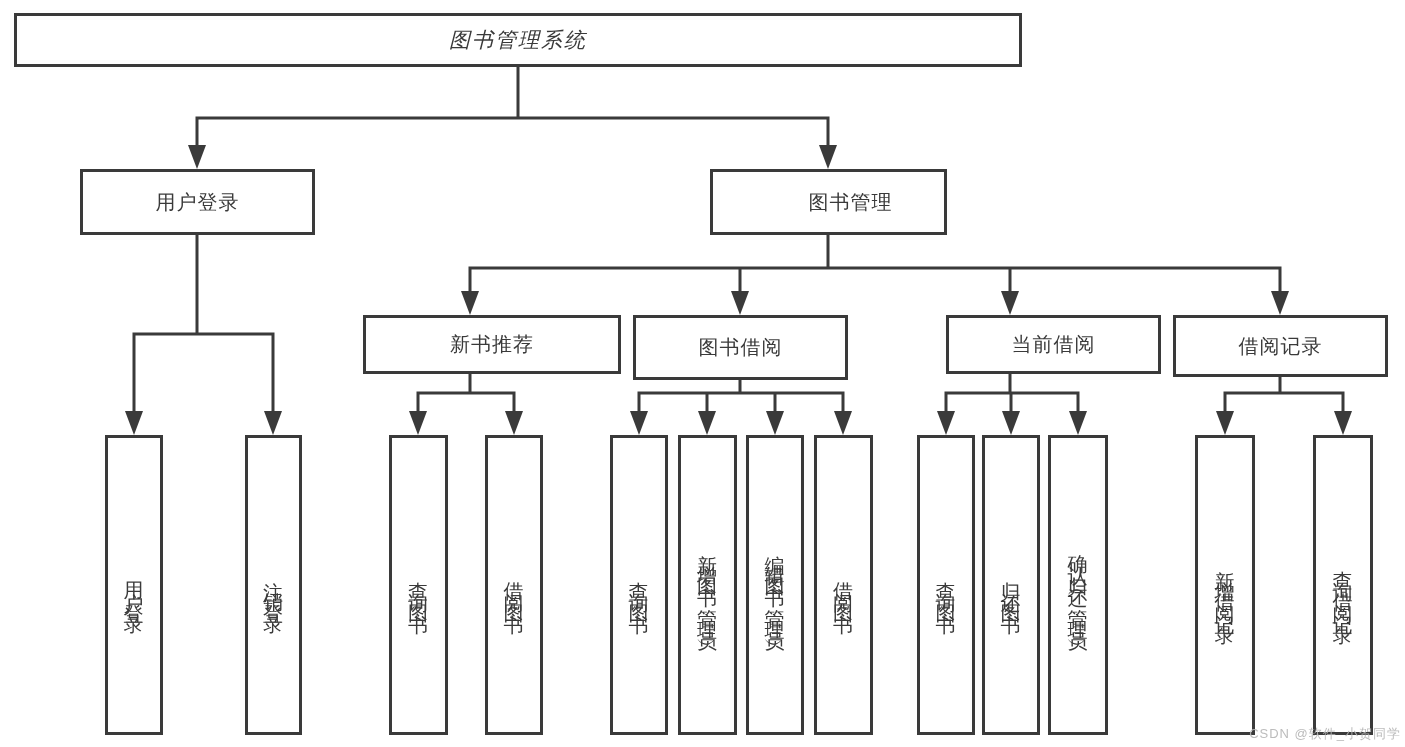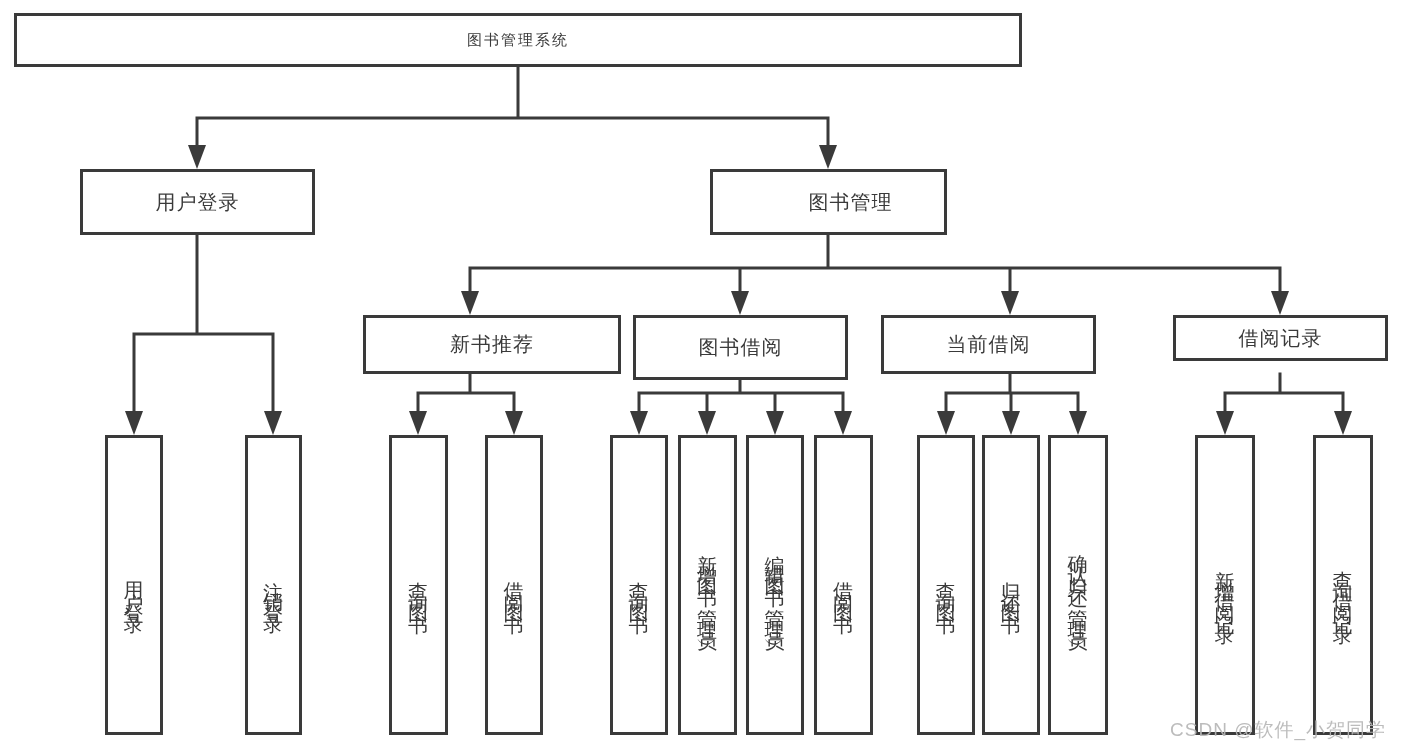--- a/index.html
+++ b/index.html
@@ -27,34 +27,34 @@
     border: 3px solid #3a3a3a;
     background: #ffffff;
     color: #3a3a3a;
     display: flex;
     align-items: center;
     justify-content: center;
     z-index: 2;
     text-align: center;
   }
   .h-node { font-size: 20px; letter-spacing: 1px; }
-  .root-node { font-size: 15px; letter-spacing: 2px; }
+  .root-node { font-size: 21px; letter-spacing: 2px; font-style: italic; }
   .leaf {
     writing-mode: vertical-rl;
     text-orientation: mixed;
     font-size: 20px;
     letter-spacing: 11px;
     line-height: 1;
     padding-top: 6px;
   }
   .watermark {
     position: absolute;
-    right: 19px;
+    right: 4px;
     bottom: 4px;
-    font-size: 19px;
+    font-size: 13px;
     letter-spacing: 1px;
     color: rgba(182, 182, 182, 0.92);
     z-index: 3;
     white-space: nowrap;
   }
 </style>
 </head>
 <body>
 
 <div class="canvas">
@@ -109,24 +109,24 @@
   <div class="box h-node" style="left:710px; top:169px; width:237px; height:66px;padding-left:44px;">
     <span>图书管理</span>
   </div>
 
   <div class="box h-node" style="left:363px; top:315px; width:258px; height:59px;">
     <span>新书推荐</span>
   </div>
   <div class="box h-node" style="left:633px; top:315px; width:215px; height:65px;">
     <span>图书借阅</span>
   </div>
-  <div class="box h-node" style="left:881px; top:315px; width:215px; height:59px;">
+  <div class="box h-node" style="left:946px; top:315px; width:215px; height:59px;">
     <span>当前借阅</span>
   </div>
-  <div class="box h-node" style="left:1173px; top:315px; width:215px; height:46px;">
+  <div class="box h-node" style="left:1173px; top:315px; width:215px; height:62px;">
     <span>借阅记录</span>
   </div>
 
   <div class="box leaf" style="left:105px; top:435px; width:58px; height:300px;">
     <span>用户登录</span>
   </div>
   <div class="box leaf" style="left:245px; top:435px; width:57px; height:300px;">
     <span>注销登录</span>
   </div>
 

